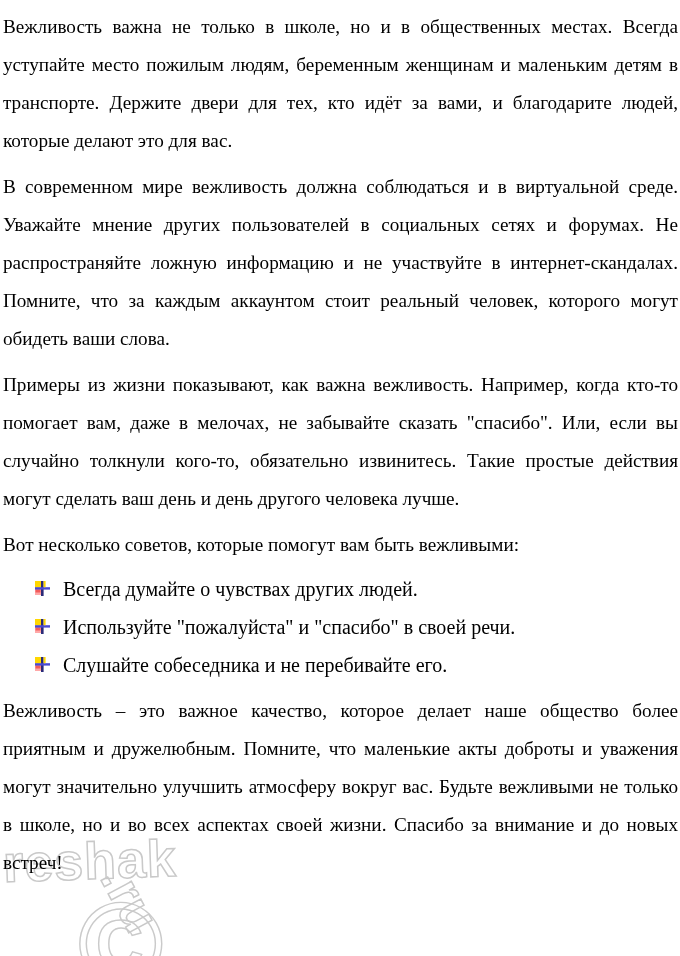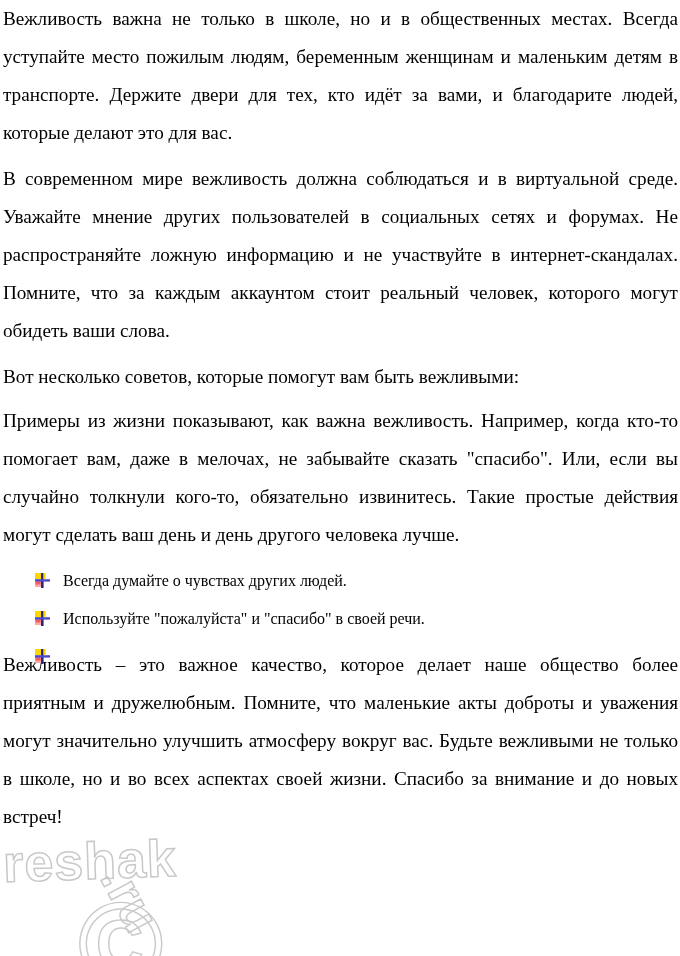--- a/index.html
+++ b/index.html
@@ -51,42 +51,42 @@
     left:78px; top:58px;
     font-size:116px;
     line-height:1;
     -webkit-text-stroke:1.4px #cacaca;
   }
 
   
   #content {
     position:relative;
     z-index:2;
-    padding:0 2px 0 3px;
+    padding:8px 2px 0 3px;
   }
 
   p.para {
     font-size:19.2px;
     line-height:38px;
     text-align:justify;
     text-justify:inter-word;
     margin:0 0 8px 0;
     letter-spacing:0px;
     word-spacing:0px;
   }
   p.para.intro { text-align:left; margin-bottom:6px; }
 
   ul.tips {
     list-style:none;
     margin:0 0 8px 0;
     padding:0;
   }
   ul.tips li {
     position:relative;
-    font-size:16px;
+    font-size:20px;
     line-height:38px;
     padding-left:60px;
     text-align:left;
     white-space:nowrap;
   }
 
   
   .bullet {
     position:absolute;
     left:32px;
@@ -106,23 +106,23 @@
     <span class="wm-word wm-ru">.ru</span>
     <span class="wm-word wm-copy">©</span>
   </div>
 
   <div id="content">
 
     <p class="para">Вежливость важна не только в школе, но и в общественных местах. Всегда уступайте место пожилым людям, беременным женщинам и маленьким детям в транспорте. Держите двери для тех, кто идёт за вами, и благодарите людей, которые делают это для вас.</p>
 
     <p class="para">В современном мире вежливость должна соблюдаться и в виртуальной среде. Уважайте мнение других пользователей в социальных сетях и форумах. Не распространяйте ложную информацию и не участвуйте в интернет-скандалах. Помните, что за каждым аккаунтом стоит реальный человек, которого могут обидеть ваши слова.</p>
 
+    <p class="para">Примеры из жизни показывают, как важна вежливость. Например, когда кто-то помогает вам, даже в мелочах, не забывайте сказать "спасибо". Или, если вы случайно толкнули кого-то, обязательно извинитесь. Такие простые действия могут сделать ваш день и день другого человека лучше.</p>
+
     <p class="para intro">Вот несколько советов, которые помогут вам быть вежливыми:</p>
-
-    <p class="para">Примеры из жизни показывают, как важна вежливость. Например, когда кто-то помогает вам, даже в мелочах, не забывайте сказать "спасибо". Или, если вы случайно толкнули кого-то, обязательно извинитесь. Такие простые действия могут сделать ваш день и день другого человека лучше.</p>
 
     <ul class="tips">
       <li>
         <span class="bullet">
           <svg width="15" height="15" viewBox="0 0 15 15">
             <rect x="0" y="0" width="6.5" height="6.5" fill="#ffd700"></rect>
             <rect x="0" y="7.5" width="6.5" height="6.5" fill="#ffa8a8"></rect>
             <rect x="0.5" y="8.5" width="5" height="3" fill="#f25c5c"></rect>
             <rect x="6" y="0" width="2.6" height="15" fill="#2a2a78"></rect>
             <rect x="0" y="6.2" width="15" height="2.4" fill="#4a4ad0"></rect>
@@ -148,19 +148,20 @@
         <span class="bullet">
           <svg width="15" height="15" viewBox="0 0 15 15">
             <rect x="0" y="0" width="6.5" height="6.5" fill="#ffd700"></rect>
             <rect x="0" y="7.5" width="6.5" height="6.5" fill="#ffa8a8"></rect>
             <rect x="0.5" y="8.5" width="5" height="3" fill="#f25c5c"></rect>
             <rect x="6" y="0" width="2.6" height="15" fill="#2a2a78"></rect>
             <rect x="0" y="6.2" width="15" height="2.4" fill="#4a4ad0"></rect>
             <rect x="8.6" y="0" width="2" height="6.2" fill="#ffd700"></rect>
           </svg>
         </span>
+        <span>Слушайте собеседника и не перебивайте его.</span>
       </li>
     </ul>
 
     <p class="para">Вежливость – это важное качество, которое делает наше общество более приятным и дружелюбным. Помните, что маленькие акты доброты и уважения могут значительно улучшить атмосферу вокруг вас. Будьте вежливыми не только в школе, но и во всех аспектах своей жизни. Спасибо за внимание и до новых встреч!</p>
 
   </div>
 </div>
 
 </body></html>

